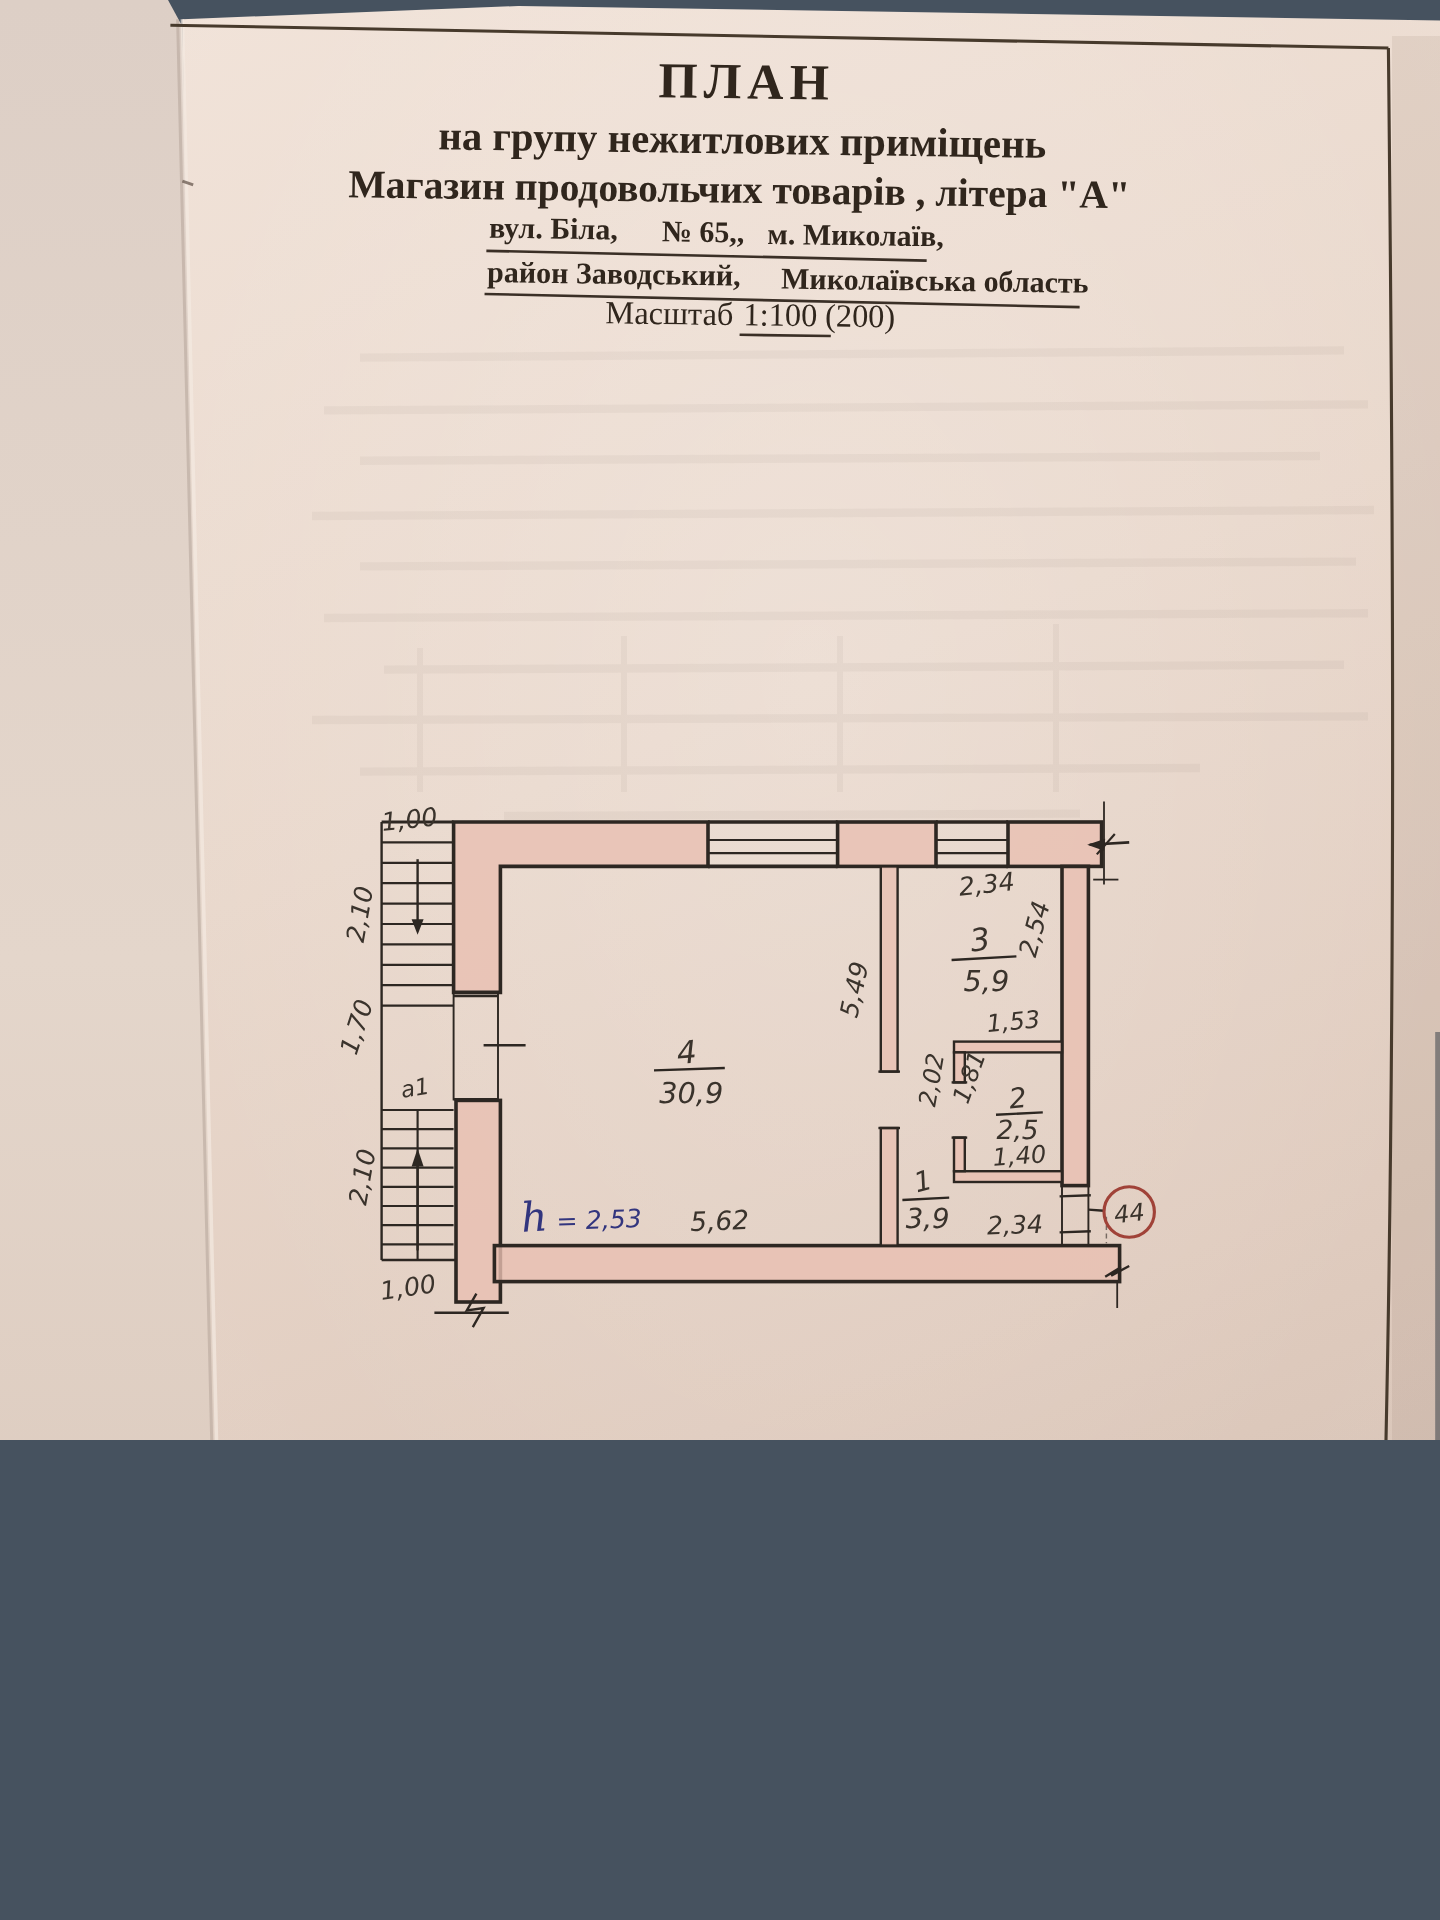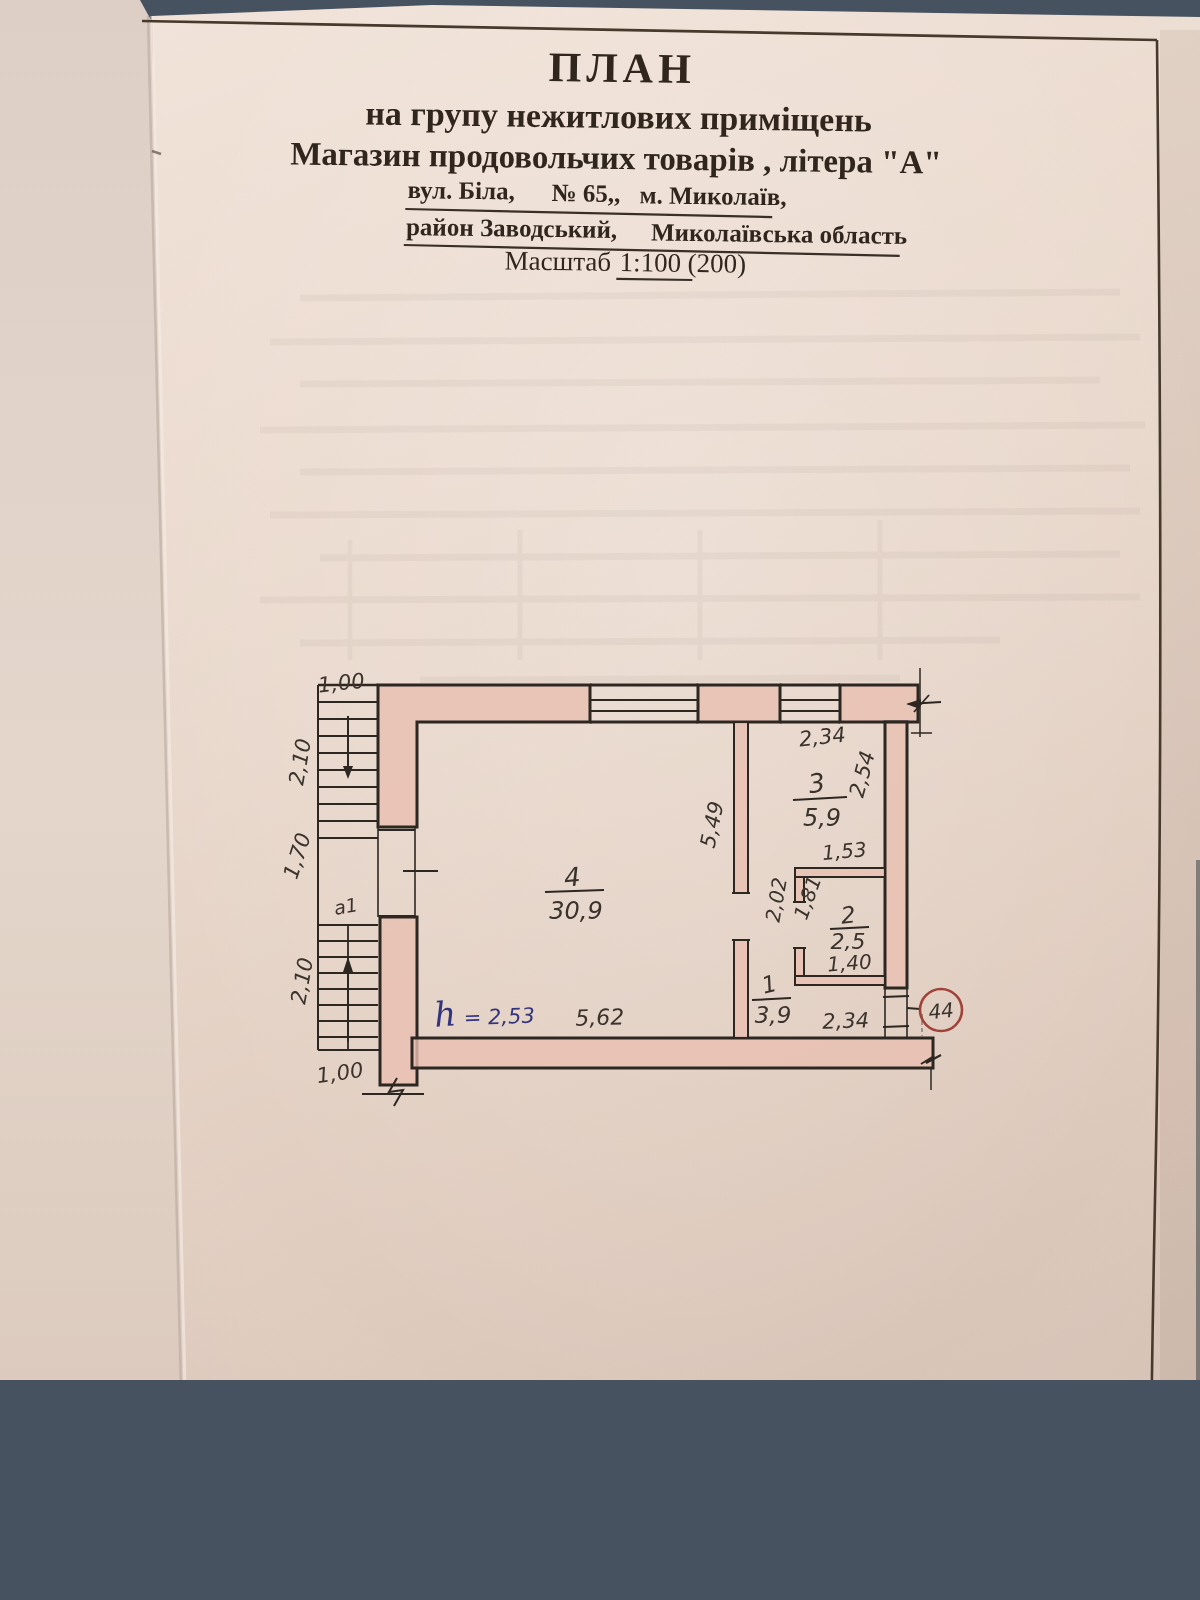--- a/index.html
+++ b/index.html
@@ -1,16 +1,16 @@
 <!DOCTYPE html>
 <html><head>
 <meta charset="utf-8">
 <style>
   html,body{margin:0;padding:0;background:#46525f;}
-  .stage{width:1200px;height:1380px;position:relative;}
+  .stage{width:1200px;height:1200px;position:relative;}
   svg{display:block;}
   .printed{font-family:"Liberation Serif","DejaVu Serif",serif;font-weight:bold;fill:#30261d;}
   .scaleline{font-family:"Liberation Serif","DejaVu Serif",serif;font-weight:normal;fill:#30261d;}
   .hw{font-family:"DejaVu Sans",sans-serif;font-style:italic;fill:#3a332c;}
   .hwblue{font-family:"DejaVu Sans",sans-serif;font-style:italic;}
   .hscript{font-family:"DejaVu Serif","Liberation Serif",serif;font-style:italic;}
   .wall{fill:#e9bfb2;fill-opacity:.8;stroke:#2d2722;stroke-width:3;}
   .wallthin{fill:#e9bfb2;fill-opacity:.8;stroke:#2d2722;stroke-width:2;}
   .ln{stroke:#2d2722;fill:none;}
   .frac{stroke:#2d2722;stroke-width:2;}

